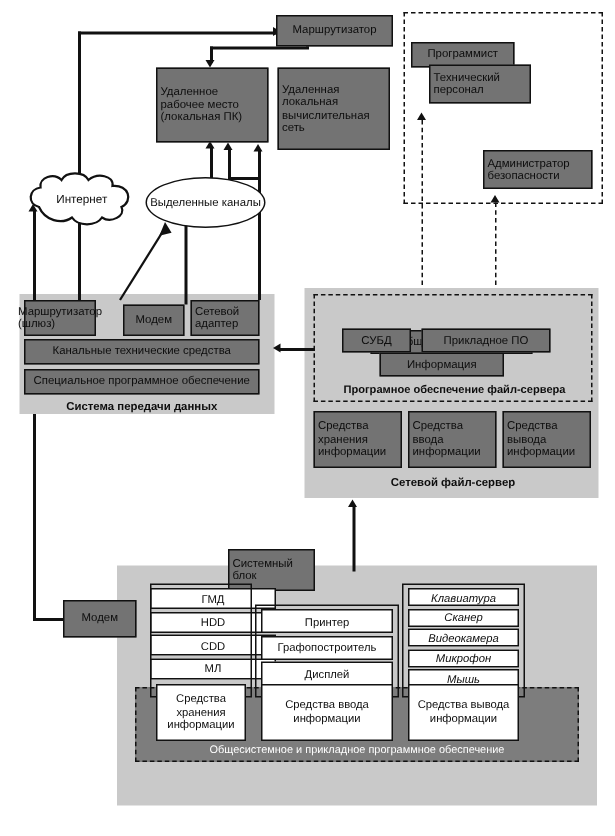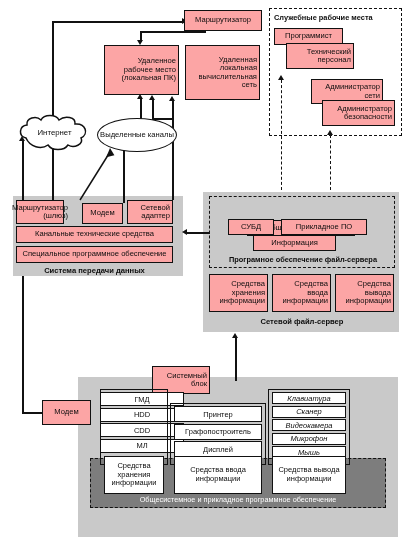--- a/index.html
+++ b/index.html
@@ -7,24 +7,24 @@
     position:relative;
     width:410px;height:557px;
     background:#ffffff;
     font-family:"Liberation Sans", sans-serif;
     overflow:hidden;
   }
   
   .node{
     position:absolute;
     box-sizing:border-box;
-    background:#fca5a5;
+    background:#737373;
     border:1.6px solid #111111;
     display:flex;align-items:center;justify-content:center;
-    text-align:right;
+    text-align:left;
     font-size:7.6px;
     line-height:1.12;
     color:#0d0d0d;
     padding:1px 2px;
     z-index:6;
   }
   .panel{
     position:absolute;
     box-sizing:border-box;
     background:#c9c9c9;
@@ -188,25 +188,23 @@
   <div class="ln-d-v" style="left:330px;top:135px;height:55px;"></div>
   <div class="ar ar-up" style="left:327px;top:130px;"></div>
 
   <div class="node" style="left:184px;top:10px;width:78px;height:21px;">Маршрутизатор</div>
 
   <div class="node" style="left:104px;top:45px;width:75px;height:50px;">Удаленное рабочее место (локальная ПК)</div>
 
   <div class="node" style="left:185px;top:45px;width:75px;height:55px;">Удаленная локальная вычислительная сеть</div>
 
   <div class="dashed" style="left:269px;top:8px;width:133px;height:128px;"></div>
-  <div class="sect-label" style="left:274px;top:10px;width:126px;height:14px;">Служебные рабочие места</div>
 
   <div class="node" style="left:274px;top:28px;width:69px;height:17px;">Программист</div>
   <div class="node" style="left:286px;top:43px;width:68px;height:26px;">Технический персонал</div>
-  <div class="node" style="left:311px;top:79px;width:72px;height:25px;">Администратор сети</div>
   <div class="node" style="left:322px;top:100px;width:73px;height:26px;">Администратор безопасности</div>
 
   <div class="cloudwrap" style="left:16px;top:113px;width:77px;height:38px;">
     <svg viewBox="0 0 77 38" width="77" height="38">
       <path d="M10 25 C2 23 3 13 11 12 C10 5 20 2 25 7 C28 1 40 1 43 7
                C49 2 60 4 59 11 C70 10 73 21 65 25 C68 31 58 36 52 32
                C48 38 36 38 32 32 C25 37 14 34 10 25 Z" fill="#ffffff" stroke="#111111" stroke-width="1.5"></path>
     </svg>
     <div class="cloudtext">Интернет</div>
   </div>

